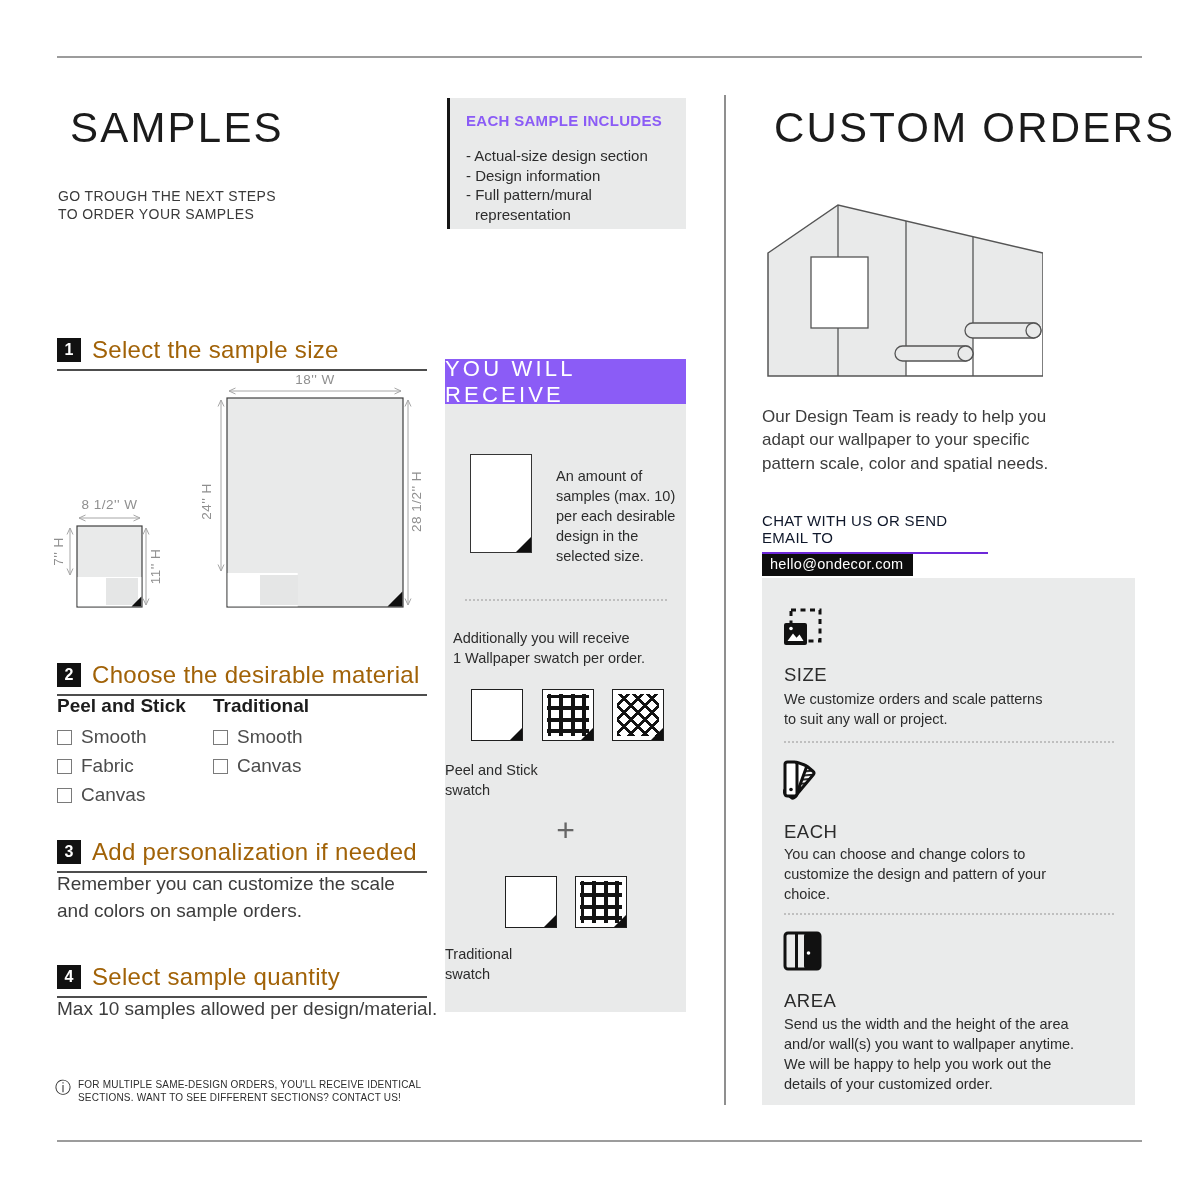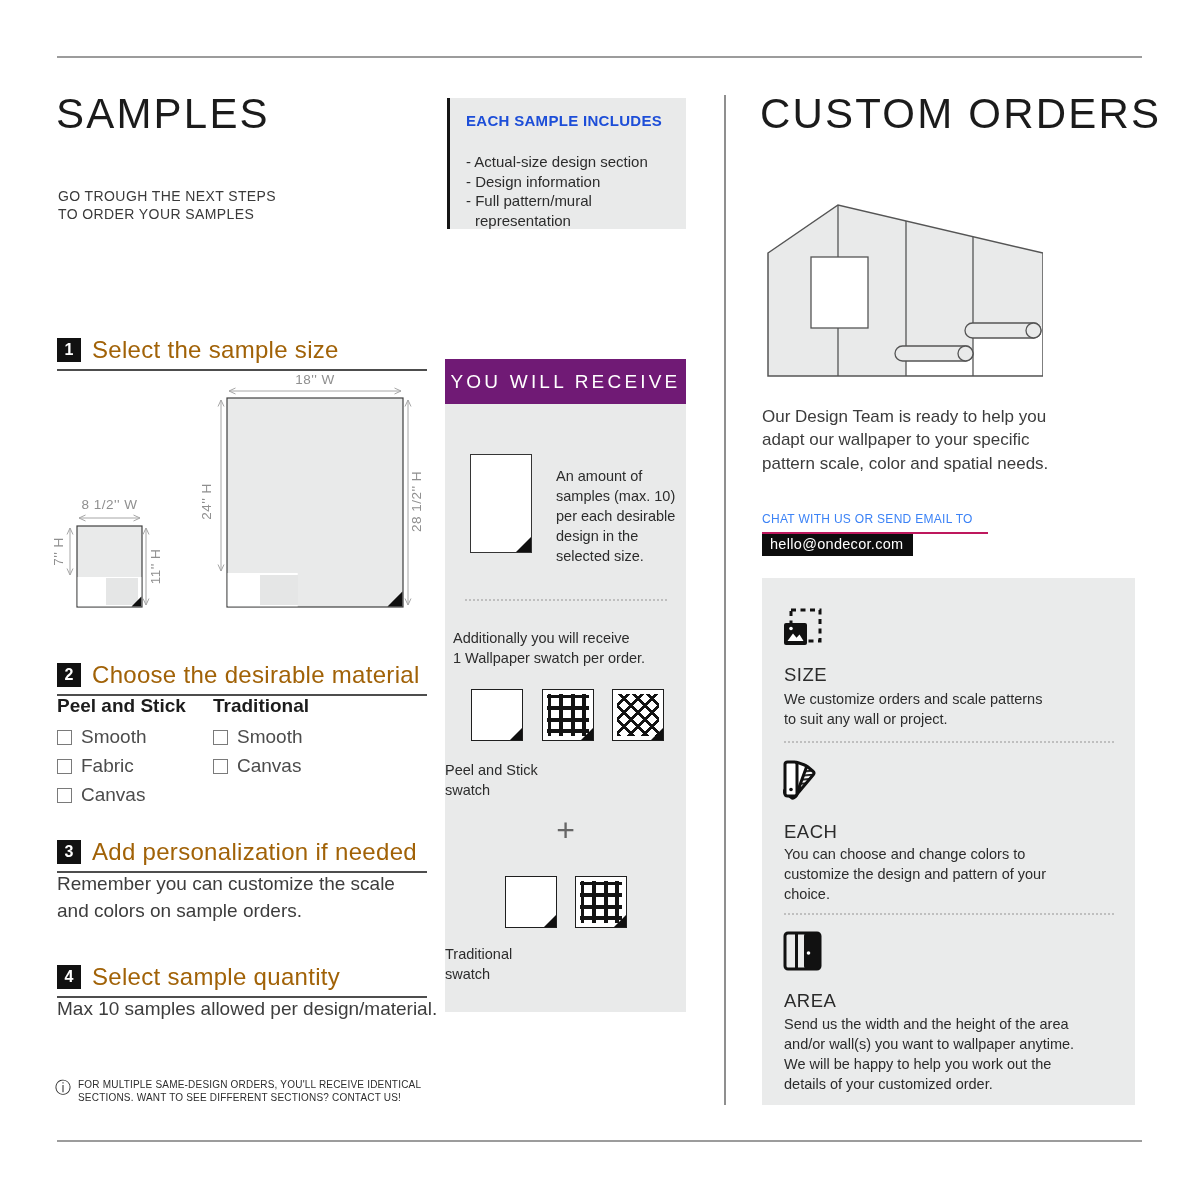--- a/index.html
+++ b/index.html
@@ -1,20 +1,20 @@
 <!DOCTYPE html>
 <html><head>
 <meta charset="utf-8">
 <style>
   html,body{margin:0;padding:0;background:#fff;}
   .canvas{position:relative;width:1200px;height:1200px;background:#ffffff;overflow:hidden;
           font-family:"Liberation Sans", sans-serif;color:#2e2e2e;}
   .rule{position:absolute;height:2px;background:#9c9c9c;}
   .vrule{position:absolute;width:2px;background:#8f8f8f;}
-  .big-title{position:absolute;margin:0;font-size:42px;font-weight:500;letter-spacing:2.2px;color:#1b1b1b;white-space:nowrap;}
+  .big-title{position:absolute;margin:14px;font-size:42px;font-weight:500;letter-spacing:2.2px;color:#1b1b1b;white-space:nowrap;}
   .intro{position:absolute;font-size:14px;line-height:1.26;letter-spacing:.4px;color:#3a3a3a;}
   .ml{white-space:pre-line;}
   .center{text-align:left;}
   
   .step{position:absolute;display:flex;align-items:center;gap:11px;border-bottom:2px solid #4d4d4d;padding-bottom:5px;}
   .step-num{width:24px;height:24px;background:#111;color:#fff;font-size:16px;font-weight:bold;
             display:flex;align-items:center;justify-content:center;flex:0 0 24px;}
   .step-title{font-size:24px;color:#a16207;letter-spacing:.3px;}
   
   .diagram{position:absolute;}
@@ -26,25 +26,25 @@
   .mat-title{font-size:19px;font-weight:bold;color:#1c1c1c;margin-bottom:9px;}
   .opt{display:flex;align-items:center;gap:9px;margin-bottom:7px;font-size:19px;color:#4c4c4c;}
   .cb{width:13px;height:13px;border:1.5px solid #7a7a7a;background:#fff;flex:0 0 13px;}
   .body-text{position:absolute;font-size:19px;line-height:1.42;color:#3d3d3d;}
   .footnote{position:absolute;display:flex;gap:7px;align-items:flex-start;}
   .fn-icon{font-size:16px;color:#2d2d2d;line-height:1.2;}
   .fn-text{font-size:10px;line-height:1.34;letter-spacing:.2px;color:#2d2d2d;}
   
   .inc-bar{position:absolute;width:3px;height:131px;background:#151515;}
   .inc-box{position:absolute;width:236px;height:131px;background:#e9eaea;box-sizing:border-box;padding:14px 12px 0 16px;}
-  .inc-title{font-size:15px;font-weight:bold;color:#1d4ed8;letter-spacing:.3px;margin-bottom:23px;}
+  .inc-title{font-size:15px;font-weight:bold;color:#8b5cf6;letter-spacing:.3px;margin-bottom:17px;}
   .inc-item{font-size:15px;color:#2c2c2c;line-height:1.3;padding-left:9px;text-indent:-9px;}
   .inc-item::before{content:"- ";}
   
-  .ywr-header{position:absolute;width:241px;height:45px;background:#701a75;color:#fff;font-size:19px;
+  .ywr-header{position:absolute;width:241px;height:45px;background:#8b5cf6;color:#fff;font-size:22px;
               letter-spacing:3.2px;display:flex;align-items:center;justify-content:center;}
   .ywr-panel{position:absolute;width:241px;height:608px;background:#e9eaea;}
   .paper{position:absolute;background:#fff;border:1.5px solid #353535;}
   .fold::after{content:"";position:absolute;right:0;bottom:0;width:0;height:0;border-style:solid;
                border-width:0 0 15px 15px;border-color:transparent transparent #0f0f0f transparent;}
   .swatch{position:absolute;width:52px;height:52px;box-sizing:border-box;background:#fff;border:1.7px solid #1f1f1f;}
   .swatch.fold::after{border-width:0 0 12px 12px;}
   .pattern{position:absolute;inset:4px;}
   .pattern.grid{background-image:
       repeating-linear-gradient(#131313 0 3.5px, transparent 3.5px 11.5px),
@@ -53,21 +53,21 @@
   .pattern.cross{background-image:
       repeating-linear-gradient(45deg,#131313 0 3px, transparent 3px 10px),
       repeating-linear-gradient(-45deg,#131313 0 3px, transparent 3px 10px);}
   .panel-text{position:absolute;font-size:14.5px;line-height:1.38;color:#2c2c2c;}
   .dotsep{position:absolute;border-top:2px dotted #bfbfbf;height:0;}
   .plus{position:absolute;font-size:32px;font-weight:300;color:#666;text-align:center;line-height:1;}
   
   .house{position:absolute;}
   .para{position:absolute;font-size:17px;line-height:1.38;color:#3c3c3c;}
   .chat{position:absolute;width:240px;}
-  .chat-label{font-size:12px;letter-spacing:.3px;color:#3b82f6;width:226px;padding-bottom:6px;border-bottom:2px solid #be185d;}
+  .chat-label{font-size:15px;letter-spacing:.3px;color:#0f172a;width:226px;padding-bottom:6px;border-bottom:2px solid #6d28d9;}
   .email-badge{display:inline-block;background:#0d0d0d;color:#fff;font-size:14.5px;letter-spacing:.3px;padding:2px 10px 4px 8px;}
   .big-box{position:absolute;width:373px;height:527px;background:#eaebeb;}
   .card-icon{position:absolute;width:40px;height:40px;}
   .card-name{position:absolute;font-size:18.5px;color:#2b2b2b;letter-spacing:.5px;}
   .card-text{position:absolute;font-size:14.5px;line-height:1.38;color:#2c2c2c;}
 </style>
 </head>
 <body>
 
 <div class="canvas">

